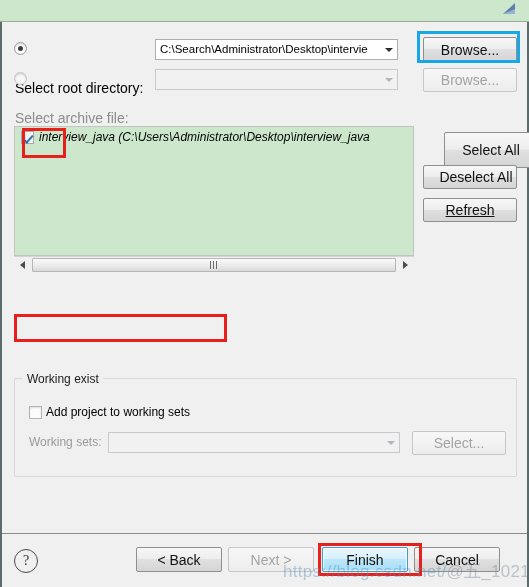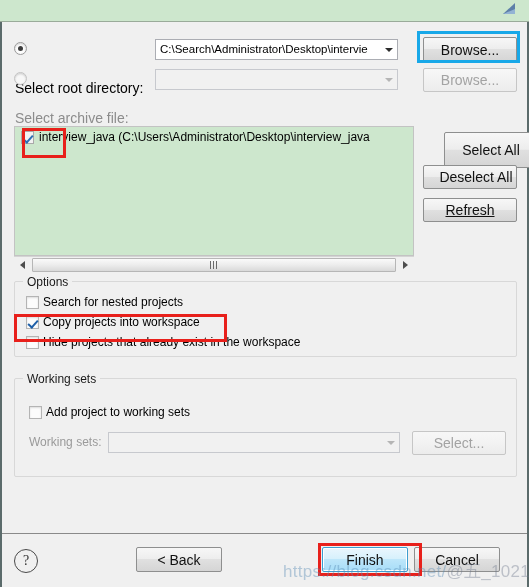--- a/index.html
+++ b/index.html
@@ -207,20 +207,21 @@
     background: #cde7cd;
     overflow: hidden;
   }
   .list-item {
     position: absolute;
     left: 0; top: 0;
     width: 100%; height: 20px;
     display: flex;
     align-items: center;
     padding-left: 24px;
+    font-style: italic;
   }
   .list-item-chk {
     position: absolute;
     left: 6px; top: 4px;
     width: 13px; height: 13px;
     background: #f2f2f2;
     border: 1px solid #a9a9a9;
   }
   .list-item-chk::after {
     content: "";
@@ -407,41 +408,23 @@
       </span>
       <span class="sb-arrow">
           <span class="tri-right"></span>
         </span>
     </div>
 
     <div class="btn" style="left:442px; top:109px; width:94px; height:36px;">Select All</div>
     <div class="btn" style="left:421px; top:142px; width:94px; height:24px;padding-left:12px;">Deselect All</div>
     <div class="btn" style="left:421px; top:175px; width:94px; height:24px;text-decoration:underline;">Refresh</div>
 
-    <div class="group" style="left:12px; top:258px; width:503px; height:76px;">
-      <span class="group-title">Options</span>
-
-      <div class="chk-row" style="left:11px; top:12px;">
-        <span class="chkbox"></span>
-        <span class="chk-label">Search for nested projects</span>
-      </div>
-
-      <div class="chk-row" style="left:11px; top:32px;">
-        <span class="chkbox checked"></span>
-        <span class="chk-label">Copy projects into workspace</span>
-      </div>
-
-      <div class="chk-row" style="left:11px; top:52px;">
-        <span class="chkbox"></span>
-        <span class="chk-label">Hide projects that already exist in the workspace</span>
-      </div>
-    </div>
 
     <div class="group" style="left:12px; top:355px; width:503px; height:99px;">
-      <span class="group-title">Working sets</span>
+      <span class="group-title">Working exist</span>
 
       <div class="chk-row" style="left:14px; top:25px;">
         <span class="chkbox"></span>
         <span class="chk-label">Add project to working sets</span>
       </div>
 
 
       <span class="plain-label dim" style="left:14px; top:56px;">Working sets:</span>
 
       <div class="combo dim" style="left:93px; top:53px; width:292px;">
@@ -454,20 +437,21 @@
       <div class="btn dim" style="left:397px; top:52px; width:94px; height:24px;">Select...</div>
     </div>
 
   </div>
 
   <div class="bottom-sep"></div>
   <div class="bottom-bar">
     <div class="help-btn" style="left:12px; top:15px; position:absolute;">?</div>
 
     <div class="btn" style="left:134px; top:13px; width:86px; height:25px;">&lt; Back</div>
+    <div class="btn dim" style="left:226px; top:13px; width:86px; height:25px;">Next &gt;</div>
     <div class="btn default-btn" style="left:320px; top:13px; width:86px; height:25px;">Finish</div>
     <div class="btn" style="left:412px; top:13px; width:86px; height:25px;">Cancel</div>
   </div>
 
   <div class="anno-blue" style="left:417px; top:31px; width:103px; height:32px;"></div>
 
   <div class="anno-red" style="left:22px; top:128px; width:44px; height:30px;"></div>
 
   <div class="anno-red" style="left:14px; top:314px; width:213px; height:28px;"></div>
 

